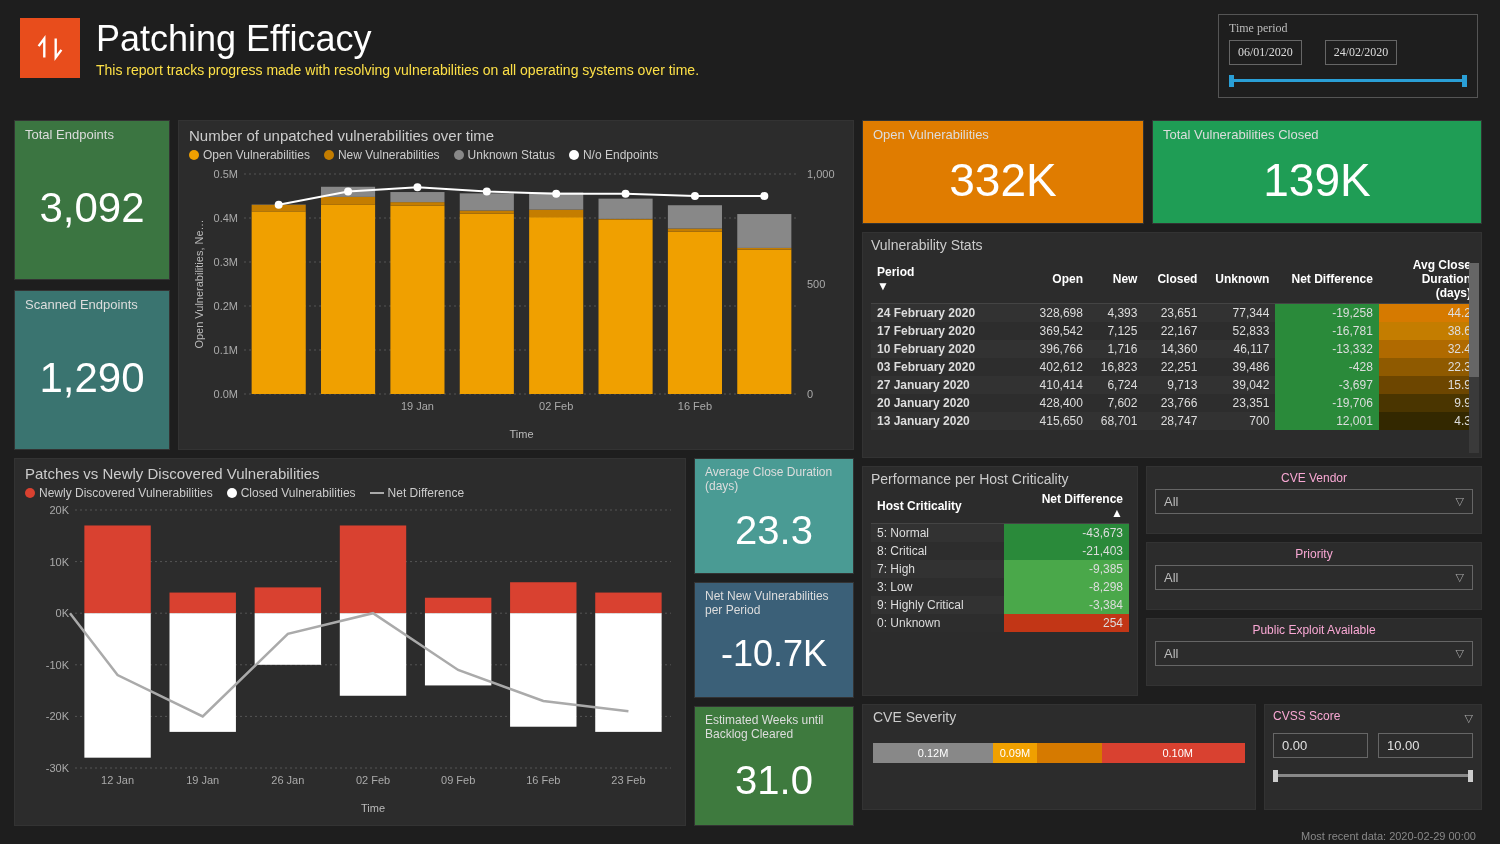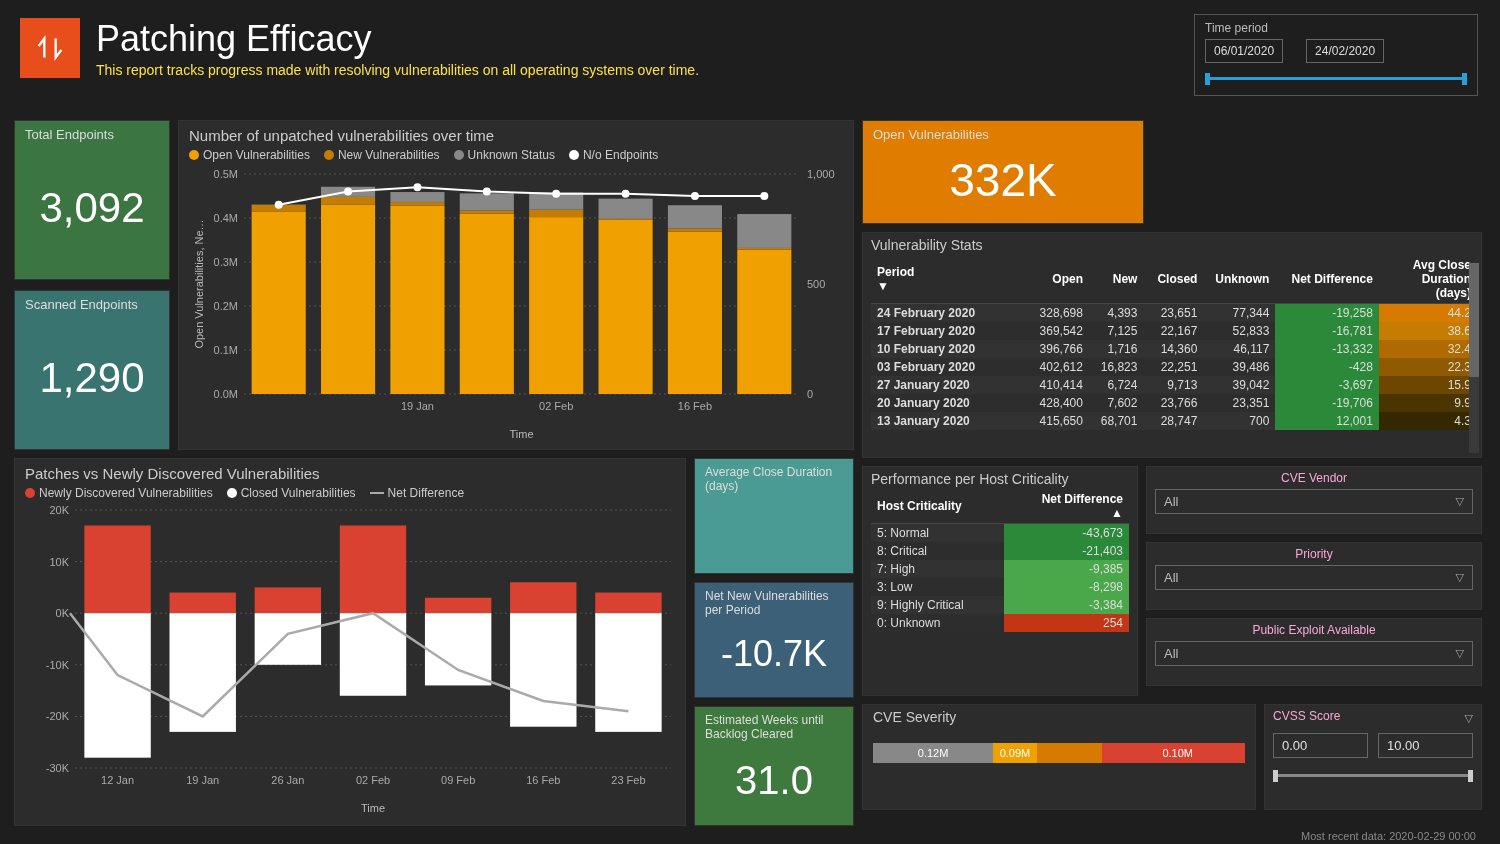--- a/index.html
+++ b/index.html
@@ -28,23 +28,24 @@
 .title-block h1 {
   font-size: 36px;
   font-weight: 300;
   color: #fff;
   margin-bottom: 2px;
 }
 .title-block p { color: #fde047; font-size: 14px; }
 .time-period {
   position: absolute;
   top: 14px; right: 22px;
-  width: 284px;
+  width: 260px;
   border: 1px solid #555;
   padding: 6px 10px 10px 10px;
+  font-family: Liberation Serif, serif;
 }
 .time-period .label { font-size: 12px; color: #bbb; margin-bottom: 4px; }
 .tp-dates { display: flex; gap: 23px; }
 .tp-date { border: 1px solid #666; padding: 4px 8px; font-size: 12px; color: #ddd; }
 .tp-slider { position: relative; height: 14px; margin-top: 8px; }
 .tp-track { position: absolute; top: 6px; left: 0; right: 0; height: 3px; background: #2a9fd6; }
 .tp-handle { position: absolute; top: 2px; width: 5px; height: 12px; background: #2a9fd6; }
 
 .grid {
   position: absolute;
@@ -233,20 +234,24 @@
         <text class="tick" x="505.9375" y="246" text-anchor="middle">16 Feb</text>
         <text class="axis-label" x="332.5" y="274" text-anchor="middle">Time</text>
         <text class="axis-label" x="14" y="120" text-anchor="middle" transform="rotate(-90 14 120)">Open Vulnerabilities, Ne…</text>
       </svg>
   </div>
 
   <div class="panel stat-card c-orange" style="left:848px;top:0;width:282px;height:104px">
     <div class="card-title">Open Vulnerabilities</div>
     <div class="card-value" style="font-size:46px">332K</div>
   </div>
+  <div class="panel stat-card c-green" style="left:1138px;top:0;width:330px;height:104px">
+    <div class="card-title">Total Vulnerabilities Closed</div>
+    <div class="card-value" style="font-size:46px">139K</div>
+  </div>
 
   <div class="panel" style="left:848px;top:112px;width:620px;height:226px;padding:4px 4px 4px 8px;overflow:hidden">
     <div style="font-size:14px;color:#ccc;margin-bottom:2px">Vulnerability Stats</div>
     <table class="table" id="vuln-table">
         <thead>
           <tr>
             <th style="width:140px;">Period<br>▼</th>
             <th style="width:60px;text-align:right">Open</th>
             <th style="width:50px;text-align:right">New</th>
             <th style="width:55px;text-align:right">Closed</th>
@@ -376,20 +381,21 @@
         <rect x="570.2228571428572" y="90.55999999999997" width="66.41142857142857" height="20.640000000000043" fill="#d94130"></rect>
         <rect x="570.2228571428572" y="111.20000000000002" width="66.41142857142857" height="118.67999999999998" fill="#fff"></rect>
         <text class="tick" x="603.4285714285714" y="282" text-anchor="middle">23 Feb</text>
         <polyline points="45,111.20000000000002 92.57142857142857,173.12 177.71428571428572,214.4 262.85714285714283,131.84 348,111.20000000000002 433.1428571428571,167.95999999999998 518.2857142857142,198.92000000000002 603.4285714285714,209.24 " fill="none" stroke="#aaa" stroke-width="2.5"></polyline>
         <text class="axis-label" x="348" y="310" text-anchor="middle">Time</text>
       </svg>
   </div>
 
   <div class="panel stat-card c-teal2" style="left:680px;top:338px;width:160px;height:116px">
     <div class="card-title" style="font-size:12px">Average Close Duration (days)</div>
+    <div class="card-value" style="font-size:40px">23.3</div>
   </div>
   <div class="panel stat-card c-steel" style="left:680px;top:462px;width:160px;height:116px">
     <div class="card-title" style="font-size:12px">Net New Vulnerabilities per Period</div>
     <div class="card-value" style="font-size:36px">-10.7K</div>
   </div>
   <div class="panel stat-card c-olive" style="left:680px;top:586px;width:160px;height:120px">
     <div class="card-title" style="font-size:12px">Estimated Weeks until Backlog Cleared</div>
     <div class="card-value" style="font-size:40px">31.0</div>
   </div>
 

